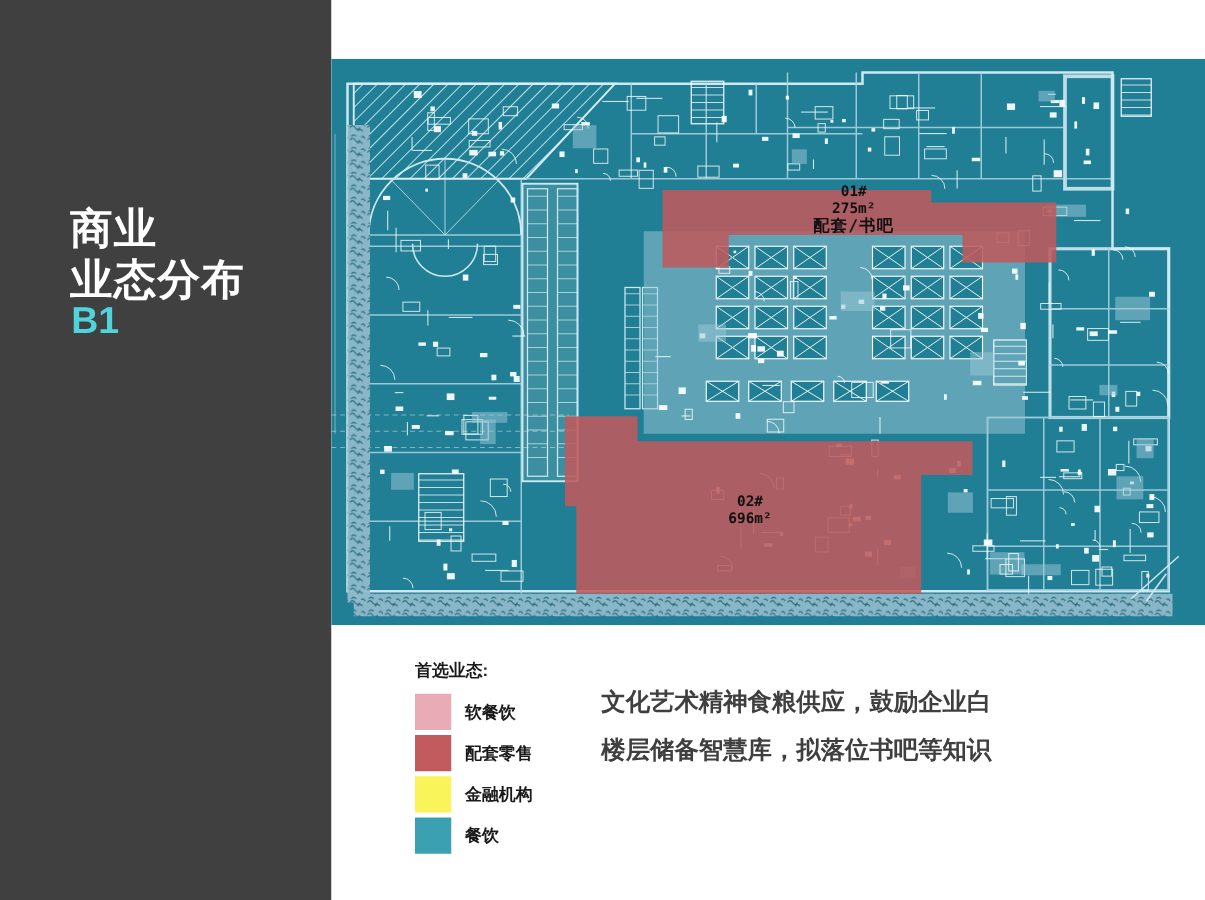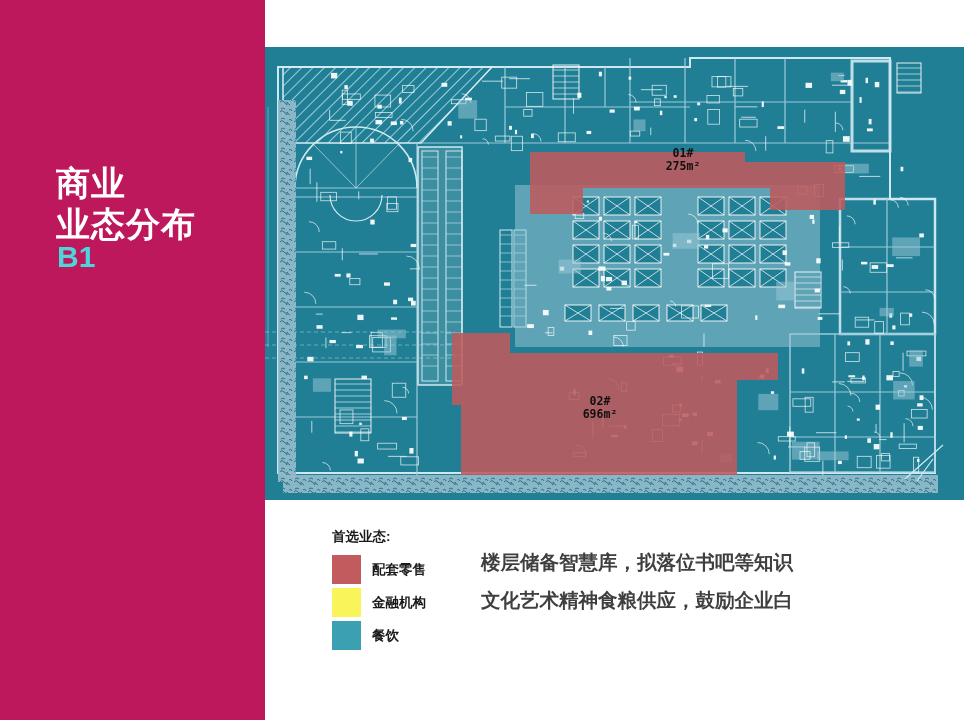--- a/index.html
+++ b/index.html
@@ -26,21 +26,21 @@
   .legend-label{margin-left:11px;font-size:13.5px;font-weight:bold;color:#1A1A1A;}
   .desc{position:absolute;left:481px;top:543px;width:336px;font-size:19.5px;font-weight:bold;
         color:#3F3F3F;line-height:38px;margin:0;}
   .desc span{display:block;}
 </style>
 </head>
 <body>
 
 <div class="slide">
 
-  <aside class="sidebar" id="sidebar" style="background: #be185d;">
+  <aside class="sidebar" id="sidebar" style="background: #404040;">
     <h1 class="title">
       <span>商业</span>
       <span>业态分布</span>
     </h1>
     <div class="floor" id="floor-label" style="color: rgb(79, 212, 220);">B1</div>
   </aside>
 
   <div class="plan">
     <svg id="plan-svg" viewBox="0 0 699 453" width="699" height="453">
       <defs>
@@ -572,41 +572,46 @@
 
       <path d="M640,432 L678,398 M652,434 L668,412" stroke="#CFE9F1" stroke-width="1.2" fill="none"></path>
 
       <polygon class="region-poly" points="265,105 480,105 480,115 580,115 580,163 505,163 505,141 318,141 318,167 265,167" fill="#BE5A5C" fill-opacity="0.88"></polygon>
       <polygon class="region-poly" points="187,286 245,286 245,306 513,306 513,333 472,333 472,428 196,428 196,358 187,358" fill="#BE5A5C" fill-opacity="0.88"></polygon>
     </svg>
 
     <div class="region-label" style="left:328px;top:100px;width:180px;">
       <span class="rid">01#</span>
       <span class="area">275m²</span>
+      <span class="use">配套/书吧</span>
     </div>
     <div class="region-label" style="left:245px;top:348px;width:180px;">
       <span class="rid">02#</span>
       <span class="area">696m²</span>
     </div>
   </div>
 
   <div class="legend">
     <div class="legend-title">首选业态:</div>
+    <div class="legend-item">
+      <span class="legend-swatch" style="background: rgb(233, 171, 182);"></span>
+      <span class="legend-label">软餐饮</span>
+    </div>
     <div class="legend-item">
       <span class="legend-swatch" style="background: rgb(193, 91, 94);"></span>
       <span class="legend-label">配套零售</span>
     </div>
     <div class="legend-item">
       <span class="legend-swatch" style="background: rgb(250, 244, 91);"></span>
       <span class="legend-label">金融机构</span>
     </div>
     <div class="legend-item">
       <span class="legend-swatch" style="background: rgb(59, 160, 177);"></span>
       <span class="legend-label">餐饮</span>
     </div>
   </div>
 
   <p class="desc">
+    <span>文化艺术精神食粮供应，鼓励企业白</span>
     <span>楼层储备智慧库，拟落位书吧等知识</span>
-    <span>文化艺术精神食粮供应，鼓励企业白</span>
   </p>
 
 </div>
 
 </body></html>

